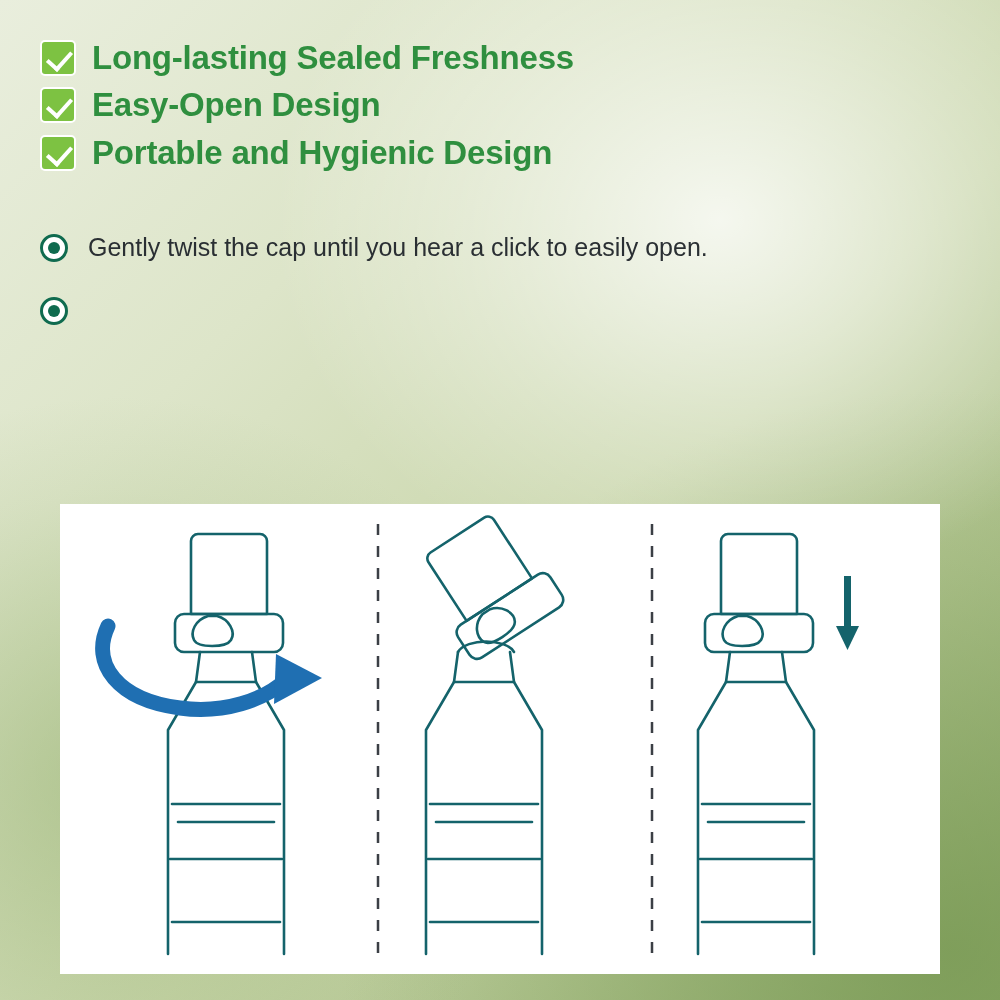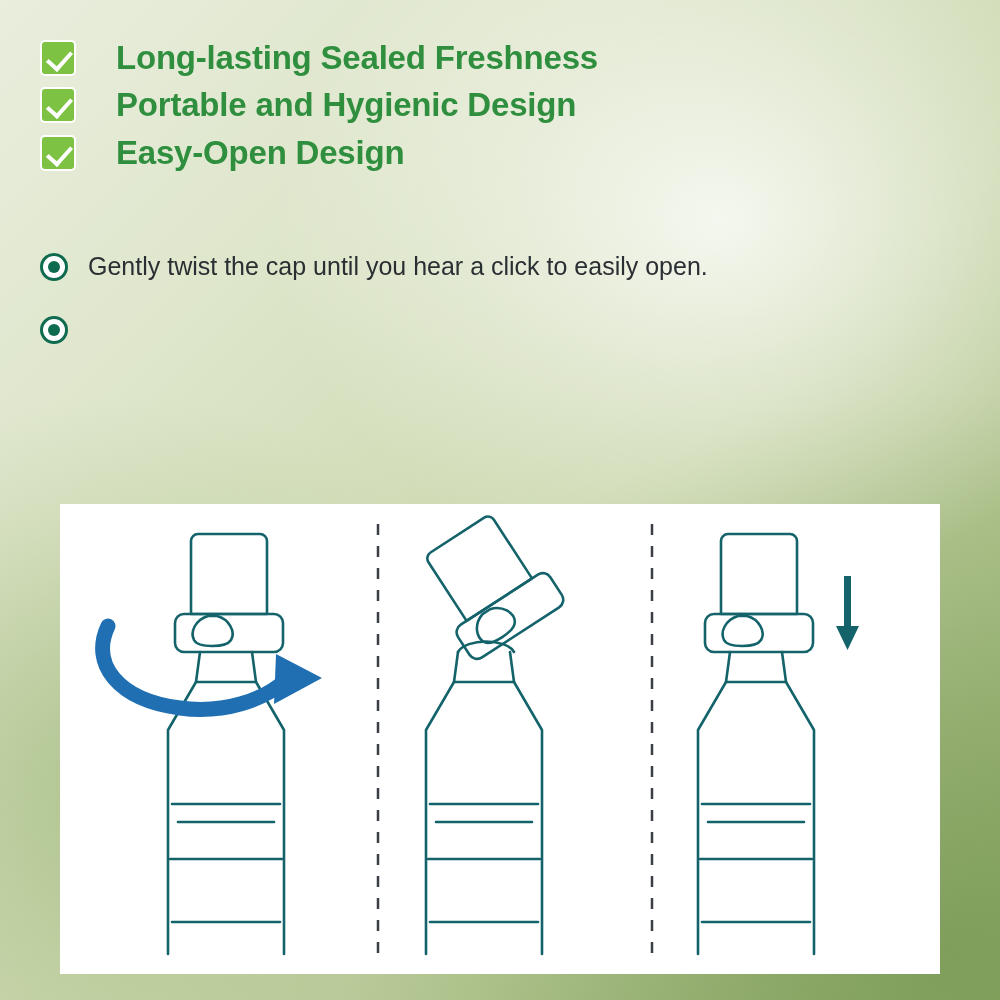--- a/index.html
+++ b/index.html
@@ -59,35 +59,33 @@
     border-width: 0 4px 4px 0;
     transform: rotate(42deg);
   }
   .check-text {
     font-size: 33px;
     font-weight: bold;
     color: #2f8f3f;
     letter-spacing: -0.2px;
     line-height: 1.1;
     white-space: nowrap;
-    margin-left: 24px;
   }
 
   
   .instructions {
     position: absolute;
     left: 40px;
     top: 230px;
     width: 880px;
   }
   .instr-row {
     display: flex;
     align-items: flex-start;
     margin-bottom: 28px;
-    margin-top: 19px;
   }
   .bullet {
     width: 28px;
     height: 28px;
     border-radius: 50%;
     border: 3px solid #0f6b4f;
     box-sizing: border-box;
     position: relative;
     flex: 0 0 auto;
     margin-right: 20px;
@@ -133,26 +131,26 @@
 
   <div class="checklist">
 
     <div class="check-row">
       <span class="check-box"></span>
       <span class="check-text">Long-lasting Sealed Freshness</span>
     </div>
 
     <div class="check-row">
       <span class="check-box"></span>
-      <span class="check-text">Portable and Hygienic Design</span>
+      <span class="check-text">Easy-Open Design</span>
     </div>
 
     <div class="check-row">
       <span class="check-box"></span>
-      <span class="check-text">Easy-Open Design</span>
+      <span class="check-text">Portable and Hygienic Design</span>
     </div>
 
   </div>
 
   <div class="instructions">
 
     <div class="instr-row">
       <span class="bullet"></span>
       <span class="instr-text">Gently twist the cap until you hear a click to easily open.</span>
     </div>

